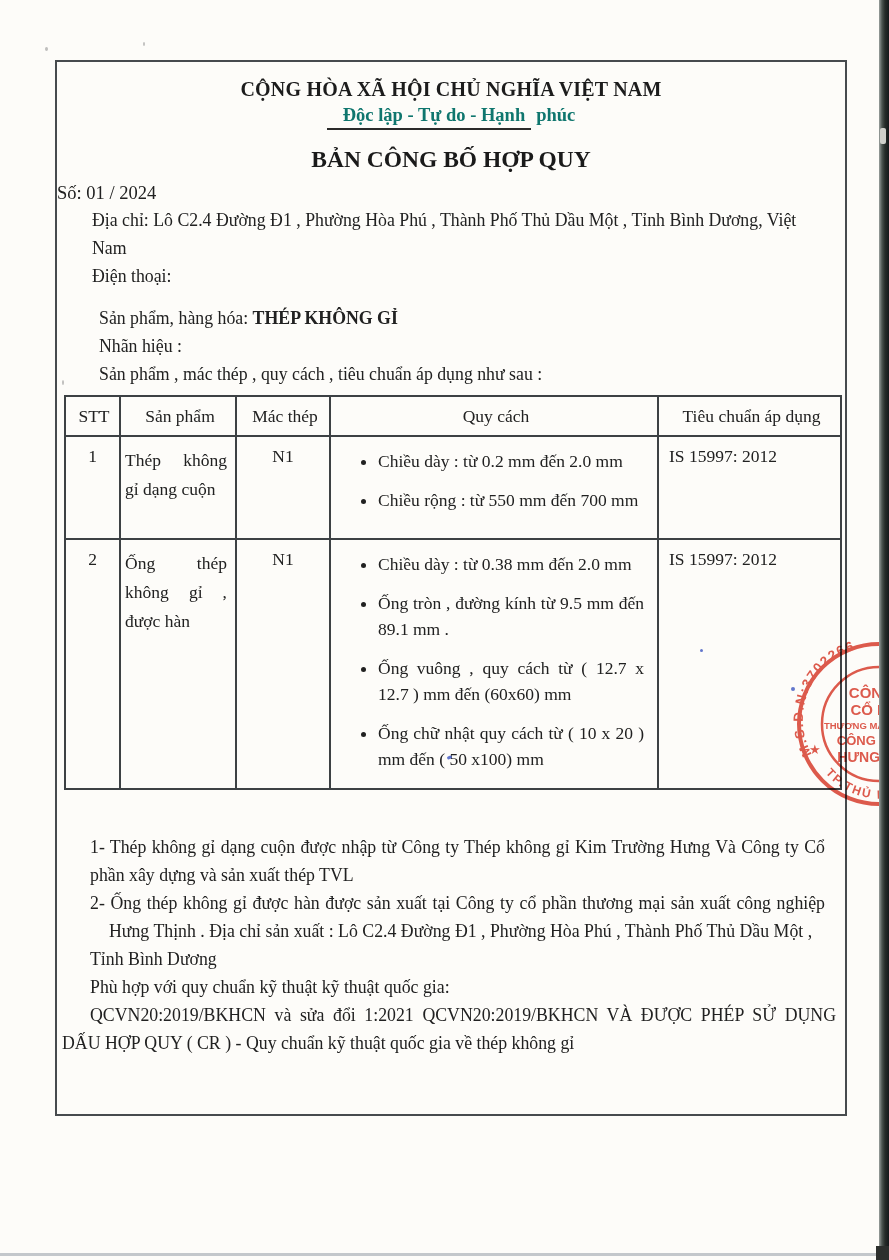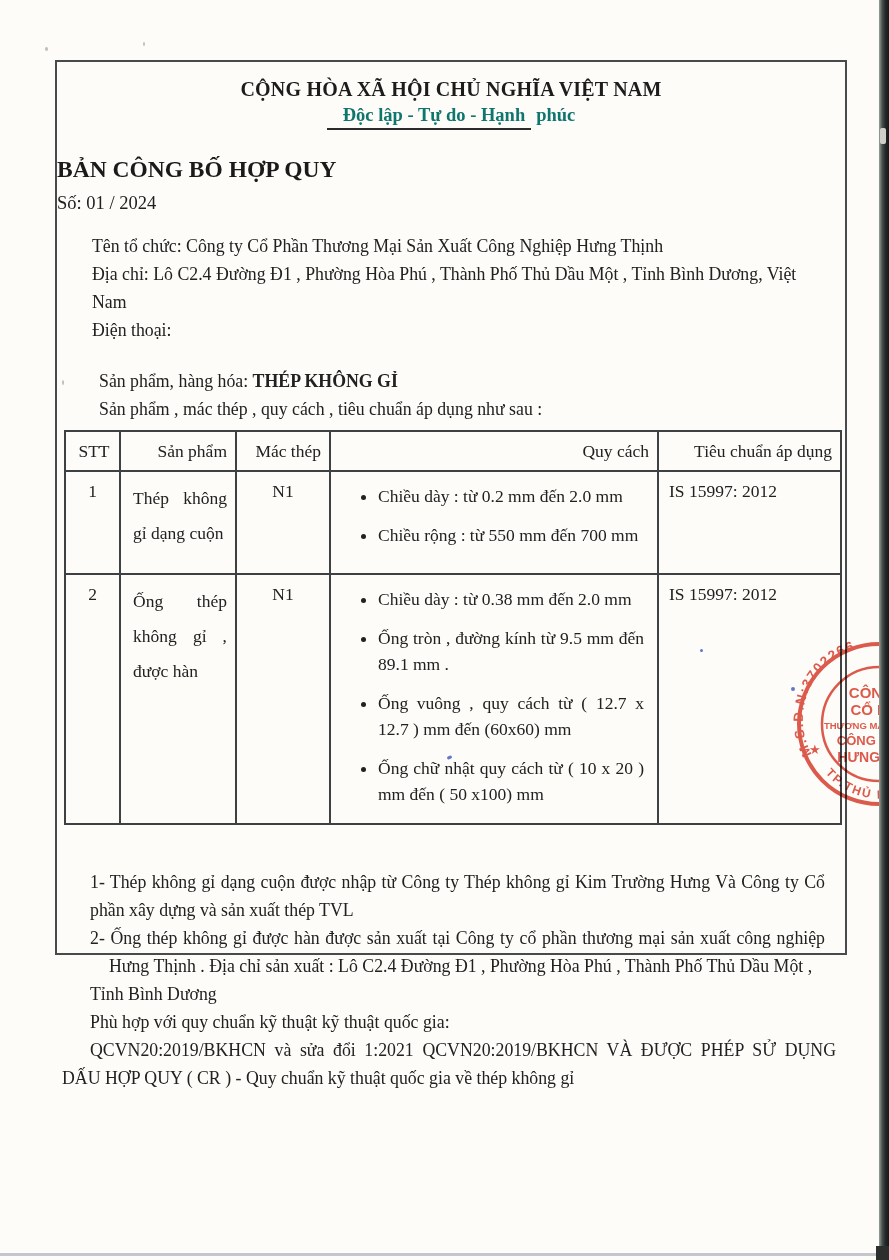--- a/index.html
+++ b/index.html
@@ -4,52 +4,52 @@
 <style>
   html,body{margin:0;padding:0;}
   body{
     width:889px;height:1260px;position:relative;overflow:hidden;
     background:#fdfcf9;
     font-family:"Liberation Serif","DejaVu Serif",serif;
     color:#212121;
   }
   *{box-sizing:border-box;}
   .frame{
-    position:absolute;left:55px;top:60px;width:792px;height:895px;
+    position:absolute;left:55px;top:60px;width:792px;height:1056px;
     border:2px solid #474b4e;
     background:transparent;
   }
   .nat-title{
     margin-top:14px;text-align:center;font-weight:bold;
     font-size:20px;line-height:26px;letter-spacing:.2px;color:#1c1c1c;
   }
   .motto{margin-top:1px;text-align:center;font-weight:bold;font-size:18.5px;line-height:25px;color:#0f766e;}
   .motto-u{border-bottom:2.5px solid #2a2a2a;padding:0 6px 3px 16px;}
   .motto-t{margin-left:5px;}
-  .doc-title{margin-top:26px;text-align:left;font-weight:bold;font-size:23.5px;line-height:30px;color:#1a1a1a;}
+  .doc-title{margin-top:16px;text-align:center;font-weight:bold;font-size:23.5px;line-height:30px;color:#1a1a1a;}
   .doc-number{margin-top:6px;text-align:left;font-size:18.5px;line-height:26px;}
   p.body-line{
     margin:0 20px 0 35px;font-size:17.8px;line-height:28px;text-align:left;
   }
   p.first-gap{margin-top:16px;}
   p.indent2{margin-left:42px;}
-  p.gap-top{margin-top:23px;}
+  p.gap-top{margin-top:14px;}
   .bold{font-weight:bold;}
   table.spec{
     margin:7px 0 0 7px;width:776px;border-collapse:collapse;table-layout:fixed;
     font-size:17.5px;
   }
   table.spec th,table.spec td{
     border:2px solid #3d4144;font-weight:normal;
   }
-  table.spec th{height:40px;text-align:right;padding:2px 8px 2px 12px;vertical-align:middle;}
+  table.spec th{height:40px;text-align:center;padding:2px 8px 2px 12px;vertical-align:middle;}
   table.spec th.c{text-align:center;padding-left:11px;}
   table.spec td{vertical-align:top;padding-top:9px;}
   td.cell-stt{text-align:center;}
-  td.cell-name{padding:9px 8px 4px 12px;text-align:justify;line-height:35px;border-radius:25px;}
+  td.cell-name{padding:9px 8px 4px 4px;text-align:justify;line-height:29px;border-radius:25px;}
   td.cell-grade{text-align:center;}
   td.cell-std{padding-left:10px;padding-right:6px;}
   td.cell-spec ul{margin:0;padding:2px 12px 2px 46px;}
   td.cell-spec li{margin-bottom:13px;text-align:justify;line-height:26px;}
   tr.r1 td{height:103px;}
   tr.r2 td{height:229px;}
   p.note1{margin:43px 20px 0 33px;font-size:17.8px;line-height:28px;text-align:justify;}
   p.note2{margin:0 20px 0 52px;text-indent:-19px;font-size:17.8px;line-height:28px;text-align:justify;}
   p.province,p.conformity{margin:0 20px 0 33px;font-size:17.8px;line-height:28px;}
   p.regulation{margin:0 9px 0 5px;text-indent:28px;font-size:17.8px;line-height:28px;text-align:justify;}
@@ -74,25 +74,25 @@
 
   <div class="nat-title">CỘNG HÒA XÃ HỘI CHỦ NGHĨA VIỆT NAM</div>
 
   <div class="motto">
     <span class="motto-u">Độc lập - Tự do - Hạnh</span><span class="motto-t">phúc</span>
   </div>
 
   <div class="doc-title">BẢN CÔNG BỐ HỢP QUY</div>
   <div class="doc-number">Số: 01 / 2024</div>
 
-  <p class="body-line first-gap">Tên tổ chức: Công ty Cổ Phần Thương Mại Sản Xuất Công Nghiệp Hưng Thịnh</p>
   <p class="body-line">Địa chỉ: Lô C2.4 Đường Đ1 , Phường Hòa Phú , Thành Phố Thủ Dầu Một , Tỉnh Bình Dương, Việt Nam</p>
   <p class="body-line">Điện thoại:</p>
 
   <p class="body-line indent2 gap-top"><span>Sản phẩm, hàng hóa: </span><span class="bold">THÉP KHÔNG GỈ</span></p>
+  <p class="body-line indent2">Nhãn hiệu :</p>
   <p class="body-line indent2">Sản phẩm , mác thép , quy cách , tiêu chuẩn áp dụng như sau :</p>
 
   <table class="spec">
     <colgroup>
       <col style="width:55px">
         <col style="width:116px">
         <col style="width:94px">
         <col style="width:328px">
         <col style="width:183px">
     </colgroup>

